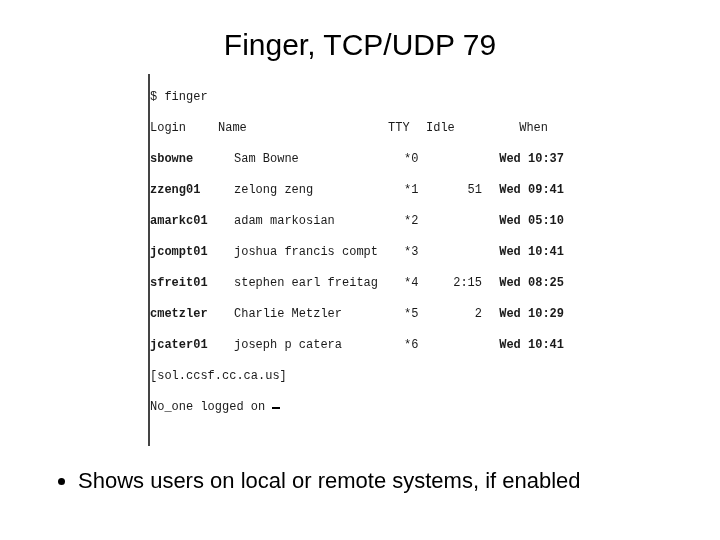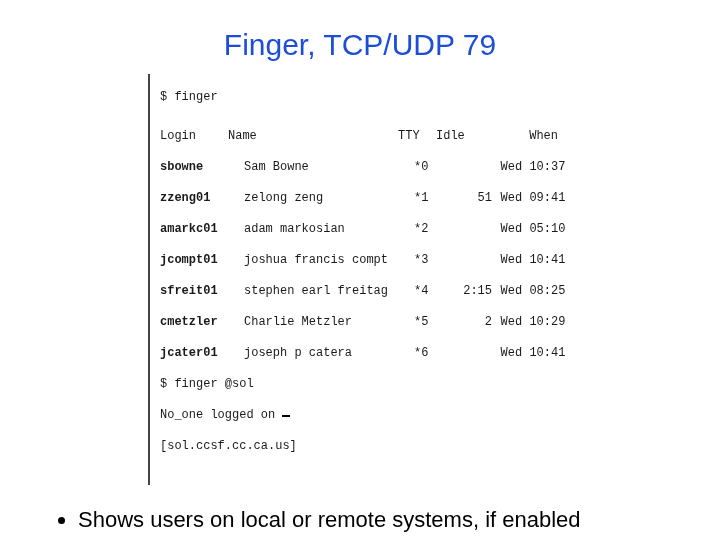--- a/index.html
+++ b/index.html
@@ -9,49 +9,48 @@
       width: 720px;
       height: 540px;
       background: #ffffff;
       font-family: Arial, Helvetica, sans-serif;
       color: #000;
     }
     .slide {
       padding: 20px 30px;
     }
     .title {
-      color: #1d4ed8;
+      color: #000000;
       font-size: 30px;
       text-align: center;
       margin: 8px 0 12px 0;
       font-weight: normal;
     }
     .terminal-wrap {
       margin-left: 118px;
       border-left: 2px solid #444;
-      padding-left: 10px;
       margin-bottom: 20px;
     }
     .terminal {
       font-family: "Courier New", Courier, monospace;
       font-size: 12px;
       line-height: 15.5px;
       white-space: pre;
       color: #1a1a1a;
     }
     .terminal .header-row span.col-login { display: inline-block; width: 68px; }
     .terminal .header-row span.col-name  { display: inline-block; width: 170px; }
     .terminal .header-row span.col-tty   { display: inline-block; width: 38px; }
     .terminal .header-row span.col-idle  { display: inline-block; width: 40px; text-align: left; }
-    .terminal .header-row span.col-when  { display: inline-block; width: 82px; text-align: right; margin-top: 8px; }
+    .terminal .header-row span.col-when  { display: inline-block; width: 82px; text-align: right; }
     .terminal .row span.col-login { display: inline-block; width: 68px; font-weight: bold; }
     .terminal .row span.col-name  { display: inline-block; width: 170px; margin-left: 16px; }
     .terminal .row span.col-tty   { display: inline-block; width: 38px; }
     .terminal .row span.col-idle  { display: inline-block; width: 40px; text-align: right; }
-    .terminal .row span.col-when  { display: inline-block; width: 82px; text-align: center; }
+    .terminal .row span.col-when  { display: inline-block; width: 82px; text-align: right; font-weight: bold; }
     ul.top { list-style: disc; padding-left: 48px; margin: 8px 0; font-size: 22px; line-height: 1.35; }
     ul.top > li { margin-bottom: 8px; }
     .cursor {
       display: inline-block;
       width: 8px;
       height: 2px;
       background: #000;
       vertical-align: baseline;
       position: relative;
       top: -1px;
@@ -67,23 +66,22 @@
     <div class="terminal">
 <div>$ finger</div>
 <div class="header-row"><span class="col-login">Login</span><span class="col-name">Name</span><span class="col-tty">TTY</span><span class="col-idle">Idle</span><span class="col-when">When</span></div>
 <div class="row"><span class="col-login">sbowne</span><span class="col-name">Sam Bowne</span><span class="col-tty">*0</span><span class="col-idle"></span><span class="col-when">Wed 10:37</span></div>
 <div class="row"><span class="col-login">zzeng01</span><span class="col-name">zelong zeng</span><span class="col-tty">*1</span><span class="col-idle">51</span><span class="col-when">Wed 09:41</span></div>
 <div class="row"><span class="col-login">amarkc01</span><span class="col-name">adam markosian</span><span class="col-tty">*2</span><span class="col-idle"></span><span class="col-when">Wed 05:10</span></div>
 <div class="row"><span class="col-login">jcompt01</span><span class="col-name">joshua francis compt</span><span class="col-tty">*3</span><span class="col-idle"></span><span class="col-when">Wed 10:41</span></div>
 <div class="row"><span class="col-login">sfreit01</span><span class="col-name">stephen earl freitag</span><span class="col-tty">*4</span><span class="col-idle">2:15</span><span class="col-when">Wed 08:25</span></div>
 <div class="row"><span class="col-login">cmetzler</span><span class="col-name">Charlie Metzler</span><span class="col-tty">*5</span><span class="col-idle">2</span><span class="col-when">Wed 10:29</span></div>
 <div class="row"><span class="col-login">jcater01</span><span class="col-name">joseph p catera</span><span class="col-tty">*6</span><span class="col-idle"></span><span class="col-when">Wed 10:41</span></div>
-<div>$ finger @sol</div>
+<div>[sol.ccsf.cc.ca.us]</div>
 <div><span>No_one logged on</span> <span class="cursor"></span></div>
-<div>[sol.ccsf.cc.ca.us]</div>
     </div>
   </div>
 
   <ul class="top">
     <li>
       <span>Shows users on local or remote systems, if enabled</span>
       
     </li>
 
   </ul>

